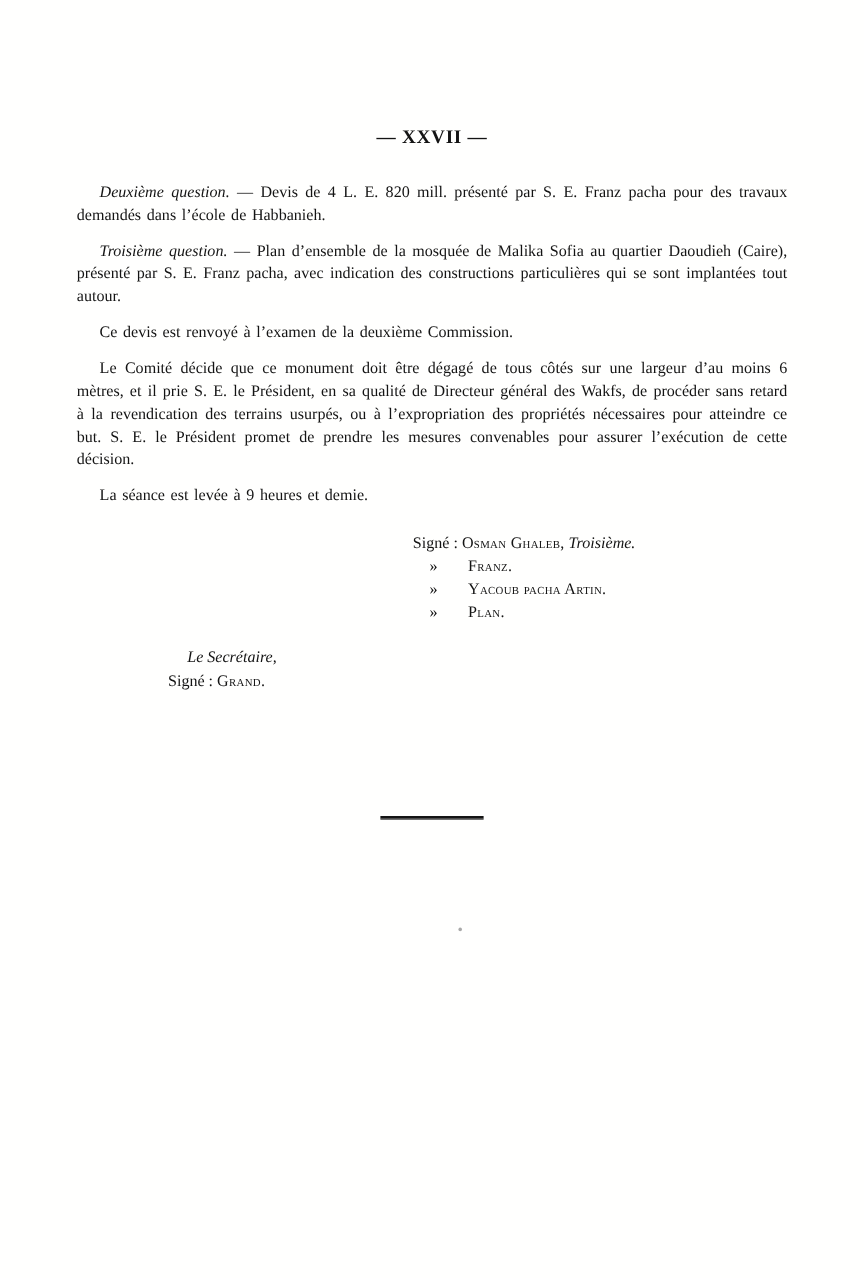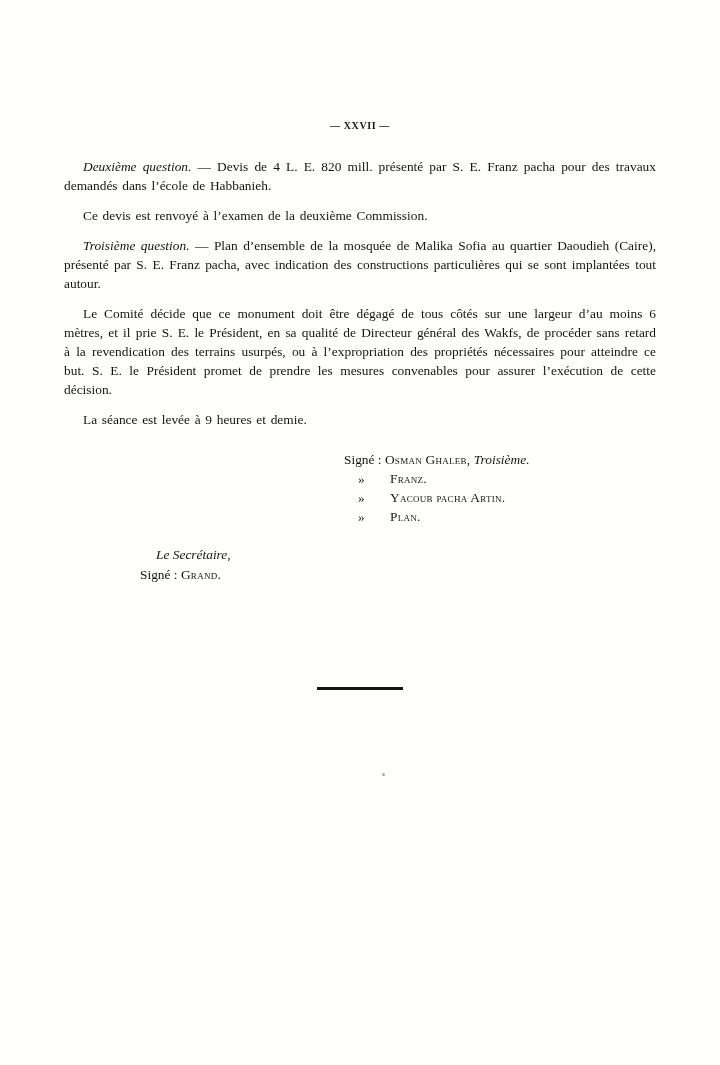--- a/index.html
+++ b/index.html
@@ -13,24 +13,23 @@
     font-family: "Liberation Serif", serif;
     font-size: 13.4px;
     overflow: hidden;
   }
   .content {
     padding: 106px 64px 0 64px;
   }
   .page-num {
     text-align: center;
     font-weight: bold;
-    font-size: 10px;
+    font-size: 16px;
     letter-spacing: 0.6px;
     margin-bottom: 26px;
-    margin-top: 14px;
   }
   p.para {
     text-align: justify;
     line-height: 19px;
     word-spacing: 0.10em;
     margin-bottom: 11px;
   }
   p.para.indent { text-indent: 19px; }
   .italic { font-style: italic; }
   .sc { font-variant: small-caps; letter-spacing: 0.02em; }
@@ -70,23 +69,23 @@
 </head>
 <body>
 
 <div class="page">
   <div class="content">
 
     <div class="page-num">— XXVII —</div>
 
     <p class="para indent"><span class="italic">Deuxième question.</span><span> — Devis de 4 L. E. 820 mill. présenté par S. E. Franz pacha pour des travaux demandés dans l’école de Habbanieh.</span></p>
 
+    <p class="para indent"><span class="italic">Troisième question.</span><span> — Plan d’ensemble de la mosquée de Malika Sofia au quartier Daoudieh (Caire), présenté par S. E. Franz pacha, avec indication des constructions particulières qui se sont implantées tout autour.</span></p>
+
     <p class="para indent"><span>Ce devis est renvoyé à l’examen de la deuxième Commission.</span></p>
-
-    <p class="para indent"><span class="italic">Troisième question.</span><span> — Plan d’ensemble de la mosquée de Malika Sofia au quartier Daoudieh (Caire), présenté par S. E. Franz pacha, avec indication des constructions particulières qui se sont implantées tout autour.</span></p>
 
     <p class="para indent"><span>Le Comité décide que ce monument doit être dégagé de tous côtés sur une largeur d’au moins 6 mètres, et il prie S. E. le Président, en sa qualité de Directeur général des Wakfs, de procéder sans retard à la revendication des terrains usurpés, ou à l’expropriation des propriétés nécessaires pour atteindre ce but. S. E. le Président promet de prendre les mesures convenables pour assurer l’exécution de cette décision.</span></p>
 
     <p class="para indent"><span>La séance est levée à 9 heures et demie.</span></p>
 
     <div class="sig-block">
       <div class="sig-line"><span>Signé : </span><span class="sc">Osman Ghaleb,</span> <span class="italic">Troisième.</span></div>
       <div class="sig-line"><span class="ditto">»</span><span class="sc">Franz.</span></div>
       <div class="sig-line"><span class="ditto">»</span><span class="sc">Yacoub pacha Artin.</span></div>
       <div class="sig-line"><span class="ditto">»</span><span class="sc">Plan.</span></div>

